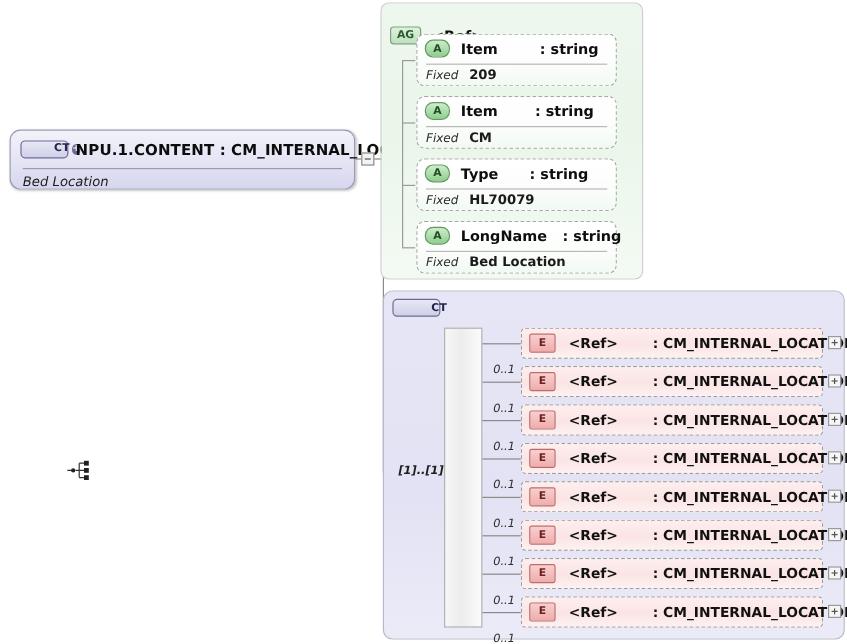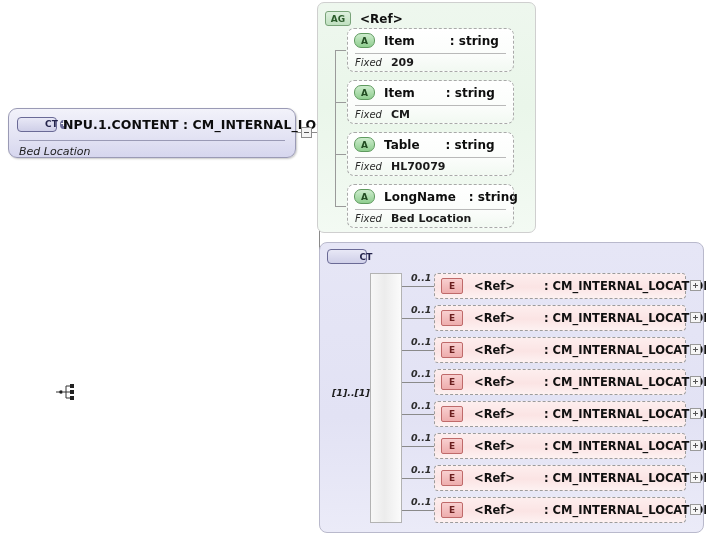--- a/index.html
+++ b/index.html
@@ -60,21 +60,21 @@
   .line-v{position:absolute;width:1px;background:#8a8a8a;}
 
   
   #ag-panel{
     left:317px;top:2px;width:219px;height:231px;
     border:1px solid #cfcfcf;border-radius:7px;
     background:linear-gradient(to bottom,#eef7ee 0%,#eaf6ea 45%,#f3faf3 100%);
     box-sizing:border-box;
   }
   #ag-panel .ag-hdr{
-    position:absolute;left:7px;top:8px;display:flex;align-items:center;gap:9px;
+    position:absolute;left:7px;top:19px;display:flex;align-items:center;gap:9px;
   }
   .ag-icon{
     display:inline-flex;align-items:center;justify-content:center;
     width:26px;height:15px;border:1px solid #79a379;border-radius:3px;
     background:linear-gradient(to bottom,#dff0df,#bfe0bf);
     font-size:9px;font-weight:bold;color:#2c5c2c;box-sizing:border-box;
   }
   .ag-ref{font-size:12px;font-weight:bold;color:#101010;}
   .ag-name{font-size:12px;font-weight:bold;color:#101010;letter-spacing:.1px;}
 
@@ -123,21 +123,21 @@
   
   #seq-bar{
     position:absolute;left:50px;top:30px;width:32px;height:250px;
     border:1px solid #b3b3b3;
     background:linear-gradient(to right,#f7f7f7,#ececec 45%,#fbfbfb);
     box-sizing:border-box;
   }
   #seq-icon{position:absolute;left:56px;top:383px;width:22px;height:18px;}
 
   .occurs{
-    position:absolute;font-size:9.5px;font-style:italic;color:#2d2d2d;font-weight:bold;
+    position:absolute;font-size:9.5px;font-style:italic;color:#2d2d2d;font-weight:normal;margin-top:31px;
   }
   .mult-label{
     position:absolute;font-size:9.5px;font-style:italic;color:#1c1c1c;font-weight:bold;
   }
 
   
   .el-card{
     position:absolute;left:434px;width:252px;height:26px;
     border:1px dashed #9c9c9c;border-radius:4px;
     background:linear-gradient(to bottom,#fdeeee 0%,#fbe4e4 55%,#fdf1f1 100%);
@@ -217,21 +217,21 @@
     <div class="a-sep"></div>
     <div class="fx">
       <span class="fx-label">Fixed</span>
       <span class="fx-value lbl">CM</span>
     </div>
   </div>
 
   <div class="attr-card" style="top:129px;">
     <div class="a-row">
       <span class="a-icon">A</span>
-      <span class="a-name lbl">Table</span>
+      <span class="a-name lbl">Type</span>
       <span class="a-type lbl" style="margin-left:17px;">: string</span>
     </div>
     <div class="a-sep"></div>
     <div class="fx">
       <span class="fx-label">Fixed</span>
       <span class="fx-value lbl">HL70079</span>
     </div>
   </div>
 
   <div class="attr-card" style="top:181px;">

